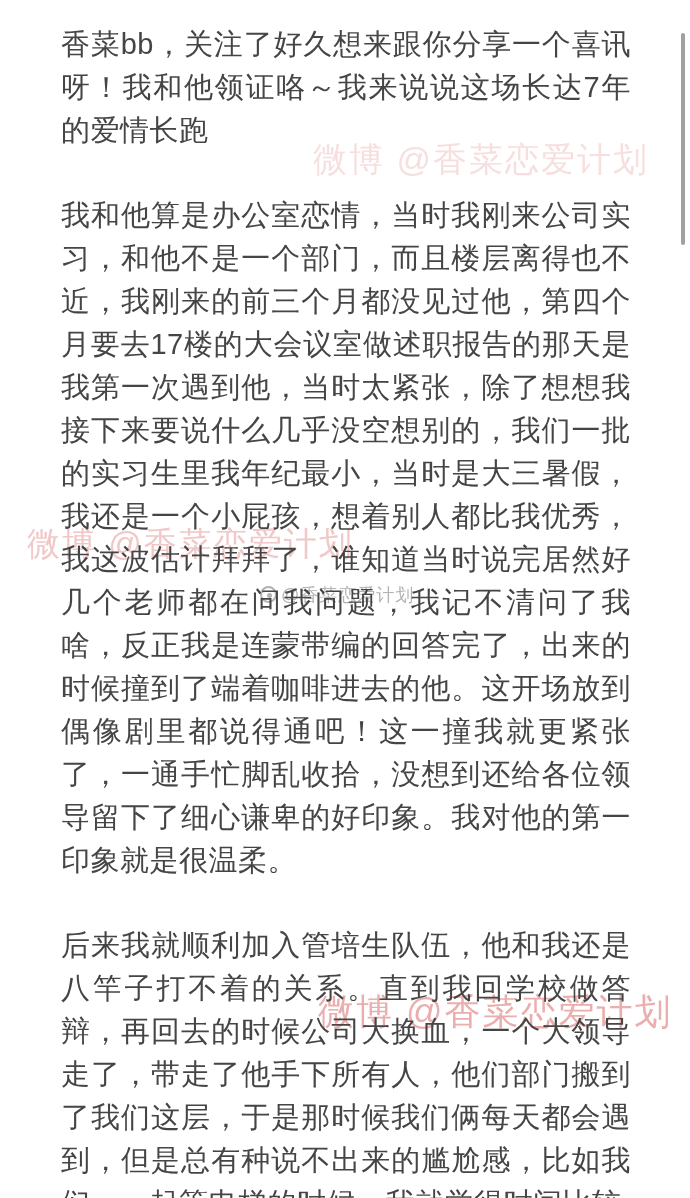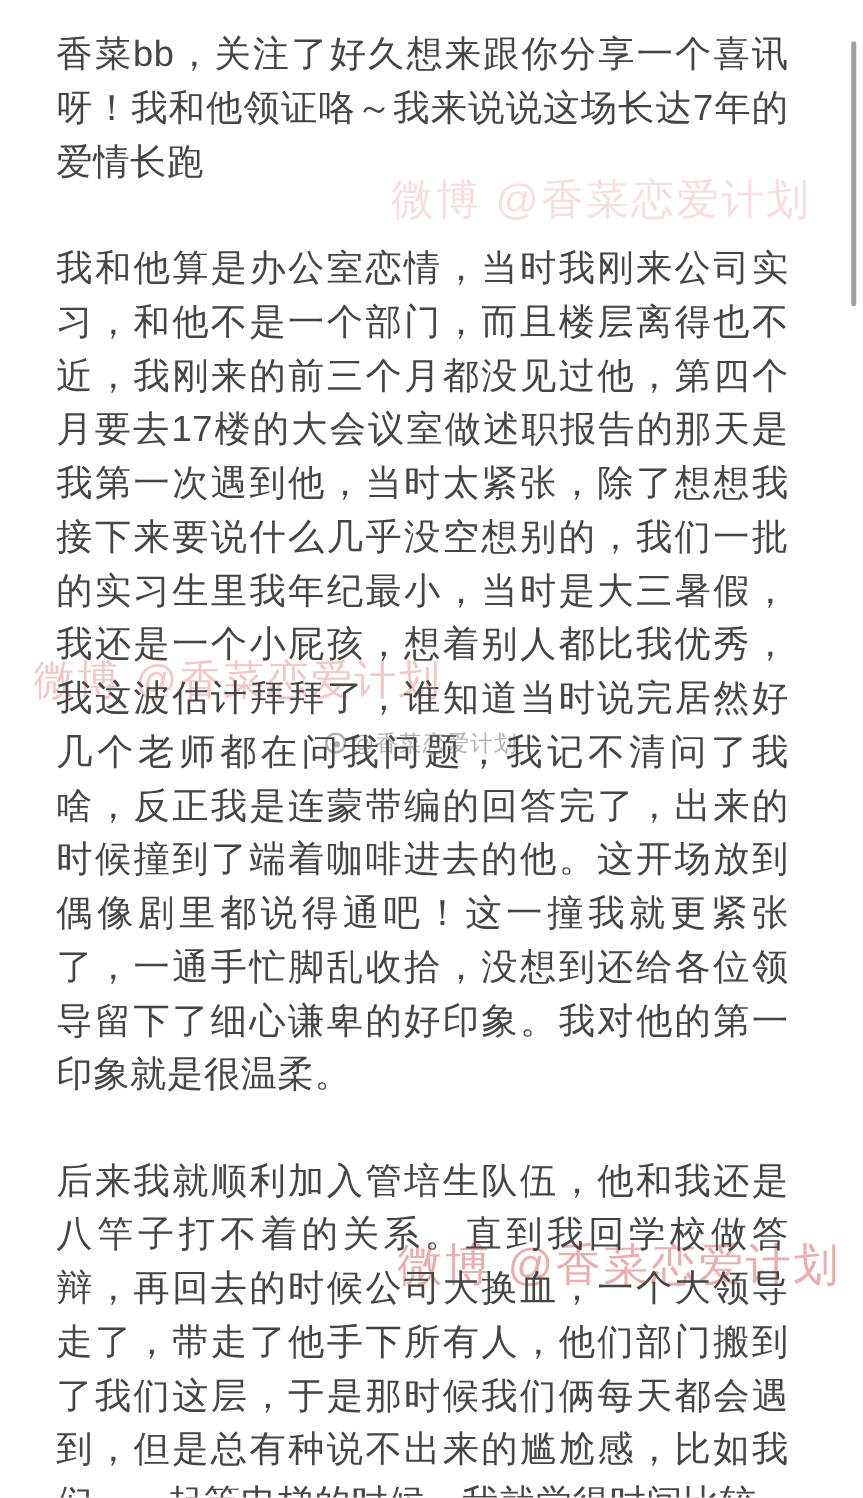--- a/index.html
+++ b/index.html
@@ -20,21 +20,21 @@
     top: 23px;
     width: 586px;
     z-index: 2;
     color: #454545;
     font-size: 29px;
     line-height: 43px;
     text-align: justify;
     letter-spacing: 0.5px;
     word-break: break-all;
   }
-  .post p { margin: 0 0 42px 0; }
+  .post p { margin: 0 0 42px 16px; }
   .post p:last-child { margin-bottom: 0; }
 
   
   .wm {
     position: absolute;
     z-index: 1;
     white-space: nowrap;
     font-weight: normal;
     letter-spacing: 2px;
     user-select: none;

